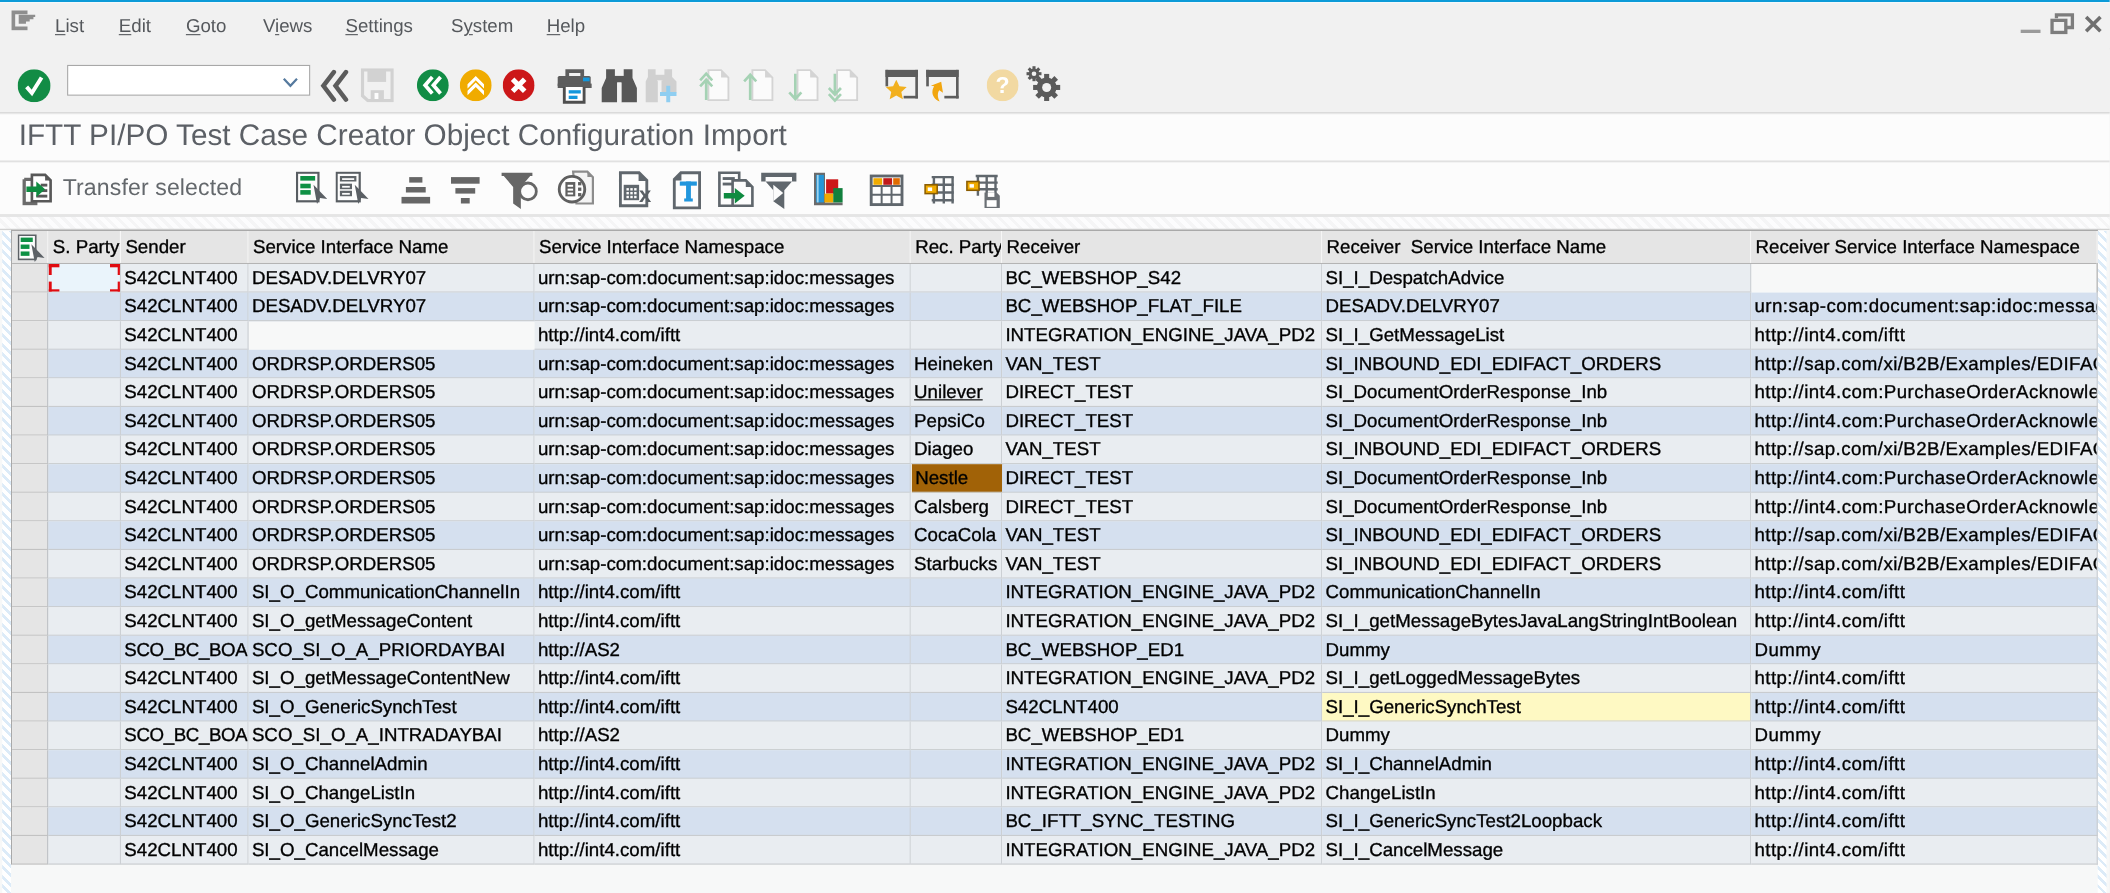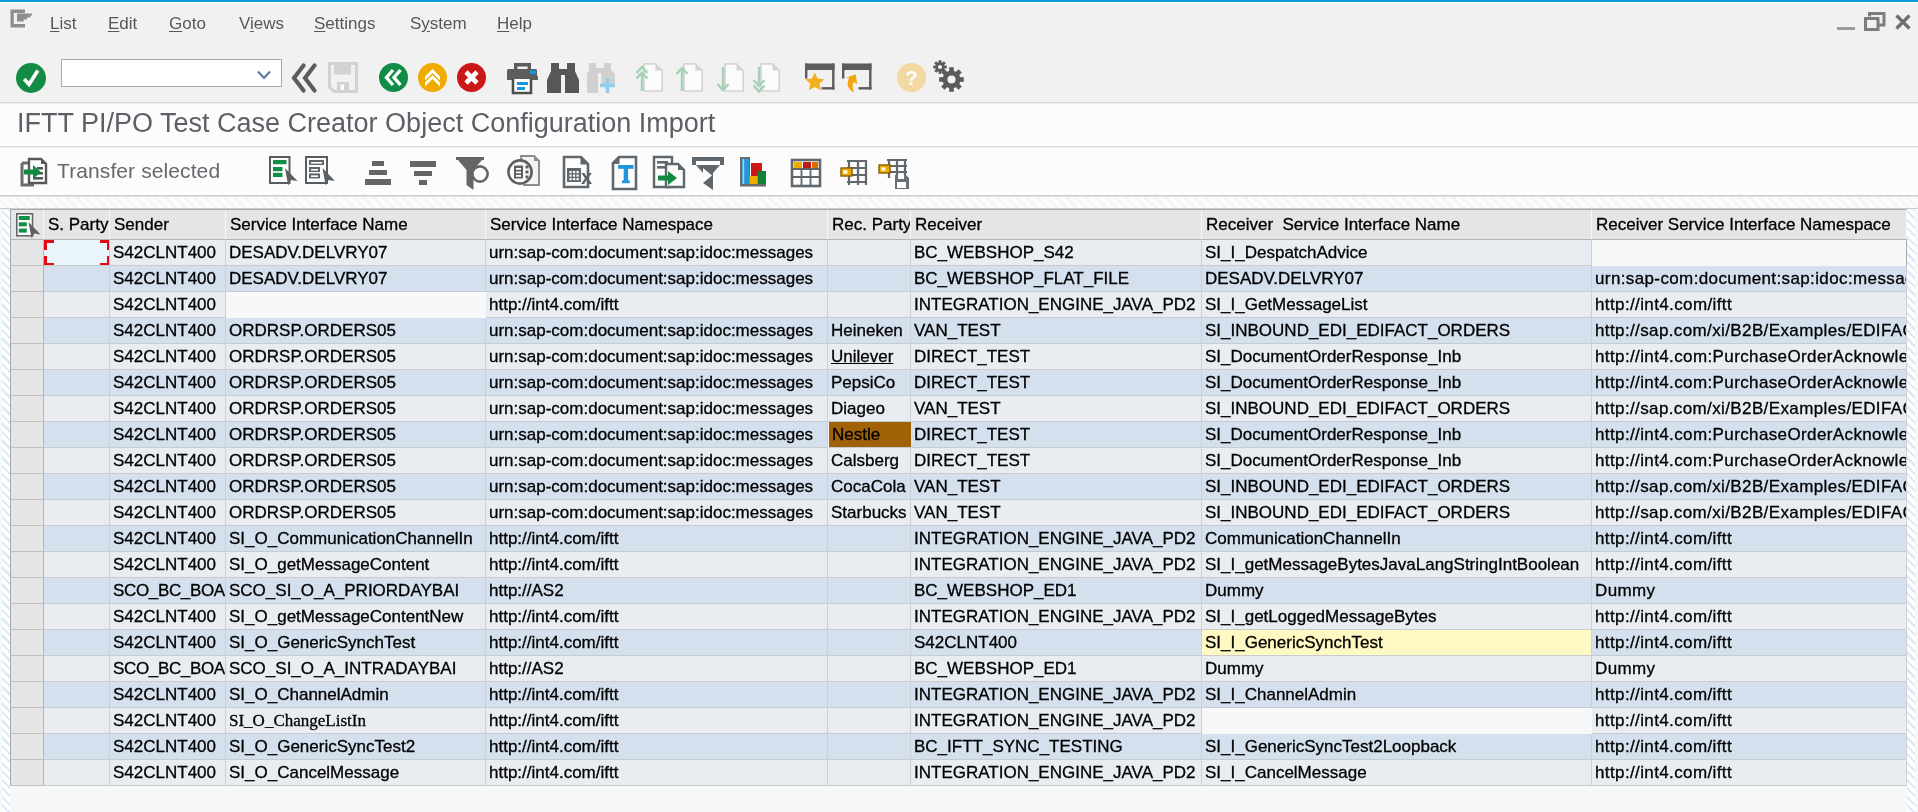--- a/index.html
+++ b/index.html
@@ -581,24 +581,25 @@
       <div class="dc" style="left:475px;width:342px;background:#d5e0ef;">http://int4.com/iftt</div>
       <div class="dc" style="left:817px;width:83px;background:#d5e0ef;"></div>
       <div class="dc" style="left:900px;width:291px;background:#d5e0ef;">INTEGRATION_ENGINE_JAVA_PD2</div>
       <div class="dc" style="left:1191px;width:390px;background:#d5e0ef;">SI_I_ChannelAdmin</div>
       <div class="dc" style="left:1581px;width:315px;background:#d5e0ef;letter-spacing:0.38px;">http://int4.com/iftt</div>
     </div>
 <div class="drow">
       <div class="dc sel" style="left:0px;width:33px;"></div>
       <div class="dc" style="left:33px;width:66px;background:#e9edf1;"></div>
       <div class="dc" style="left:99px;width:116px;background:#e9edf1;">S42CLNT400</div>
-      <div class="dc" style="left:215px;width:260px;background:#e9edf1;font-family:Liberation Serif, serif;">SI_O_ChangeListIn</div>
+      <div class="dc" style="left:215px;width:260px;background:#e9edf1;">SI_O_ChangeListIn</div>
       <div class="dc" style="left:475px;width:342px;background:#e9edf1;">http://int4.com/iftt</div>
       <div class="dc" style="left:817px;width:83px;background:#e9edf1;"></div>
       <div class="dc" style="left:900px;width:291px;background:#e9edf1;">INTEGRATION_ENGINE_JAVA_PD2</div>
+      <div class="dc" style="left:1191px;width:390px;background:#e9edf1;">ChangeListIn</div>
       <div class="dc" style="left:1581px;width:315px;background:#e9edf1;letter-spacing:0.38px;">http://int4.com/iftt</div>
     </div>
 <div class="drow">
       <div class="dc sel" style="left:0px;width:33px;"></div>
       <div class="dc" style="left:33px;width:66px;background:#d5e0ef;"></div>
       <div class="dc" style="left:99px;width:116px;background:#d5e0ef;">S42CLNT400</div>
       <div class="dc" style="left:215px;width:260px;background:#d5e0ef;">SI_O_GenericSyncTest2</div>
       <div class="dc" style="left:475px;width:342px;background:#d5e0ef;">http://int4.com/iftt</div>
       <div class="dc" style="left:817px;width:83px;background:#d5e0ef;"></div>
       <div class="dc" style="left:900px;width:291px;background:#d5e0ef;">BC_IFTT_SYNC_TESTING</div>

